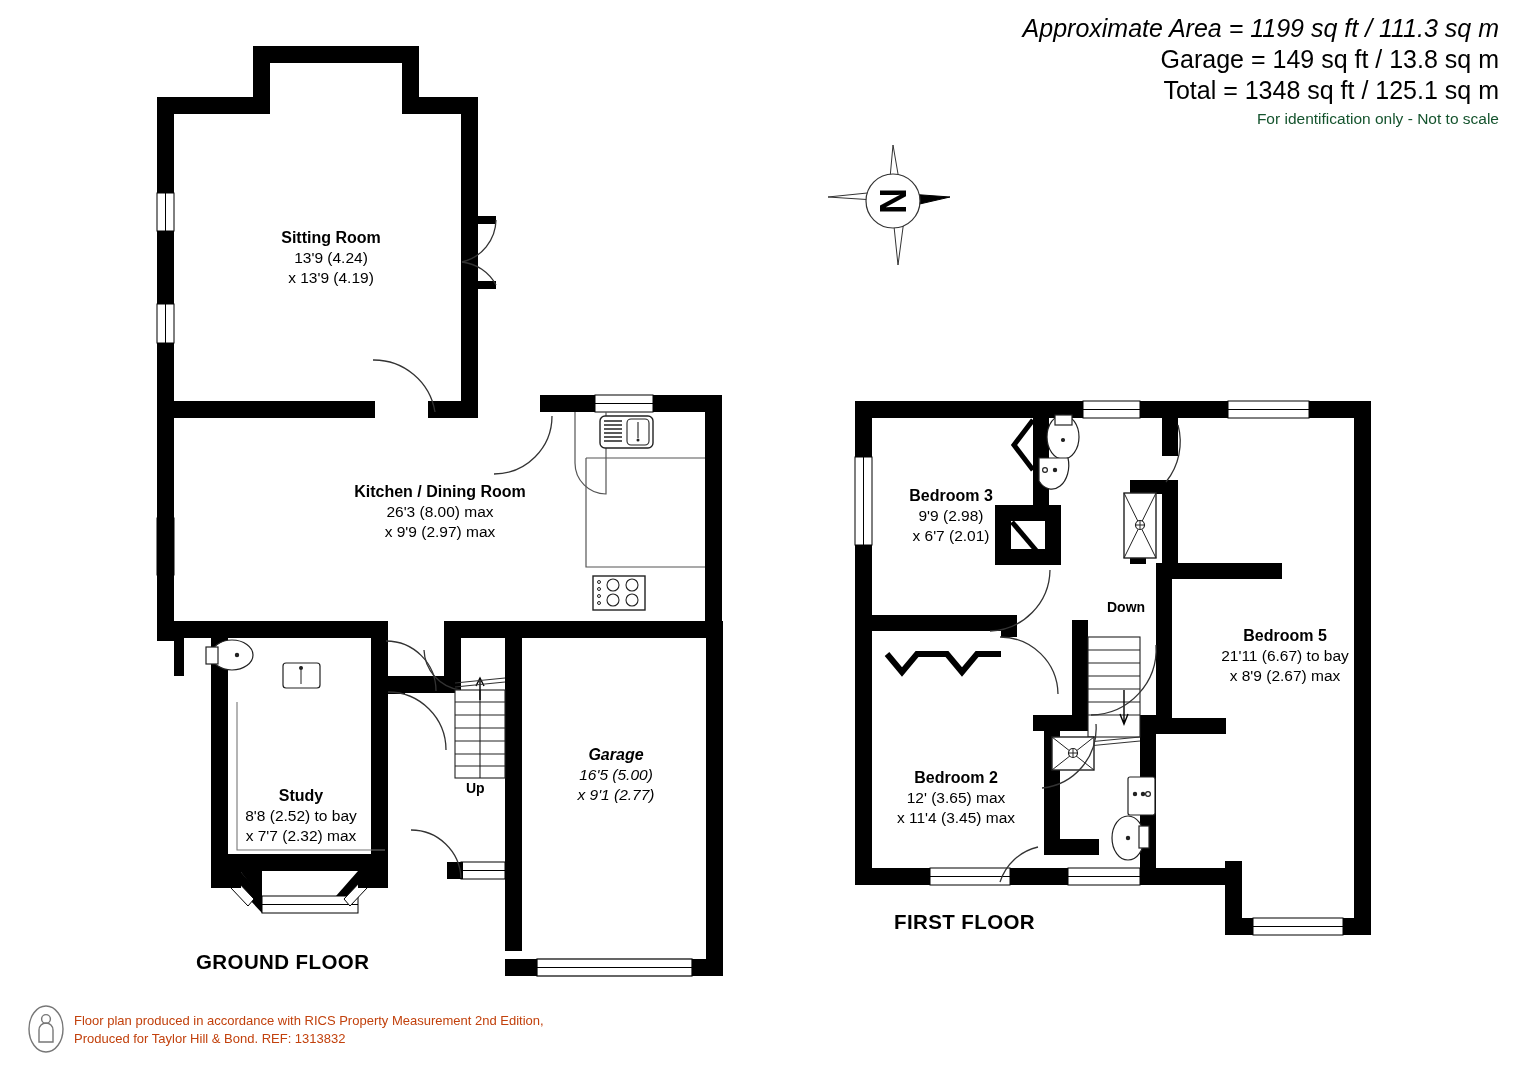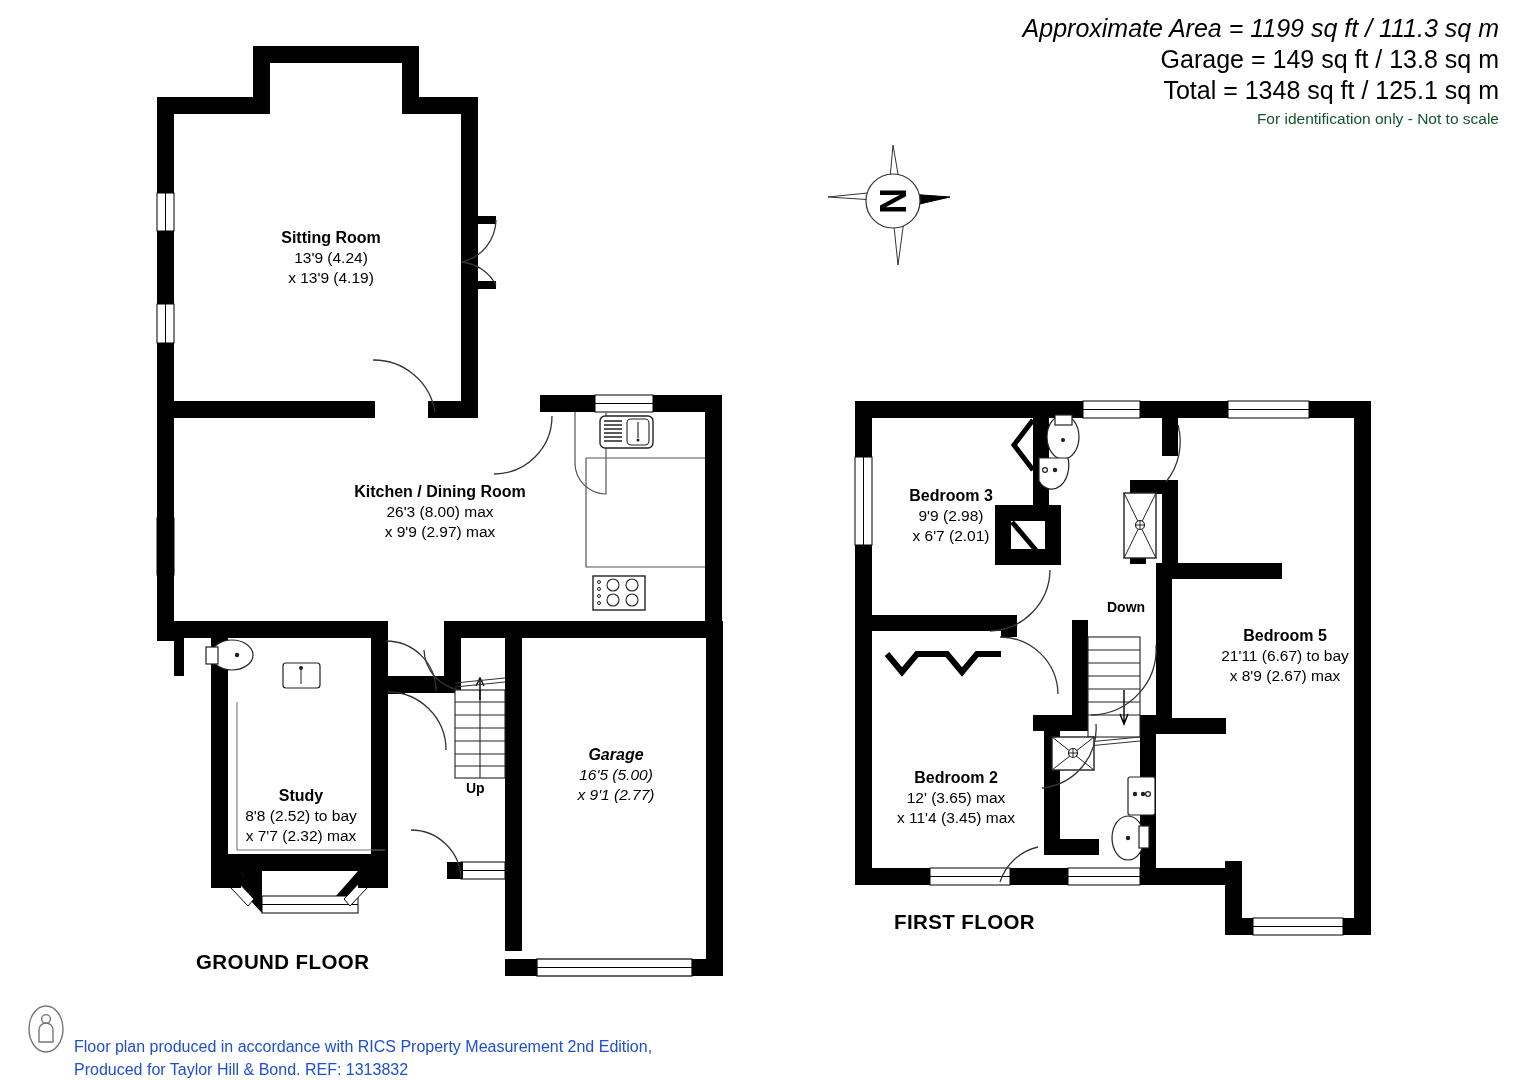--- a/index.html
+++ b/index.html
@@ -19,21 +19,21 @@
   .floorlbl{position:absolute;font-size:20.5px;font-weight:bold;letter-spacing:.4px;}
   #gf-label{left:196px;top:950px;}
   #ff-label{left:855px;top:910px;margin-left:39px;}
 
   .roomlbl{position:absolute;text-align:center;line-height:1.28;white-space:nowrap;}
   .roomlbl .nm{font-size:16px;font-weight:bold;}
   .roomlbl .dim{font-size:15.5px;}
 
   .smalllbl{position:absolute;font-size:14px;font-weight:bold;}
 
-  .footer{position:absolute;left:74px;top:1036px;font-size:16px;line-height:1.42;color:#1d4ed8;}
+  .footer{position:absolute;left:74px;top:1012px;font-size:13px;line-height:1.42;color:#c2410c;}
   .footer .ln{white-space:nowrap;}
   .foot-ic{position:absolute;left:26px;top:1004px;width:40px;height:50px;}
   .cpy{letter-spacing:-.1px;}
 </style>
 </head>
 <body>
 
 <svg id="plan" viewBox="0 0 1527 1080">
   <g fill="#000" stroke="none">
 

